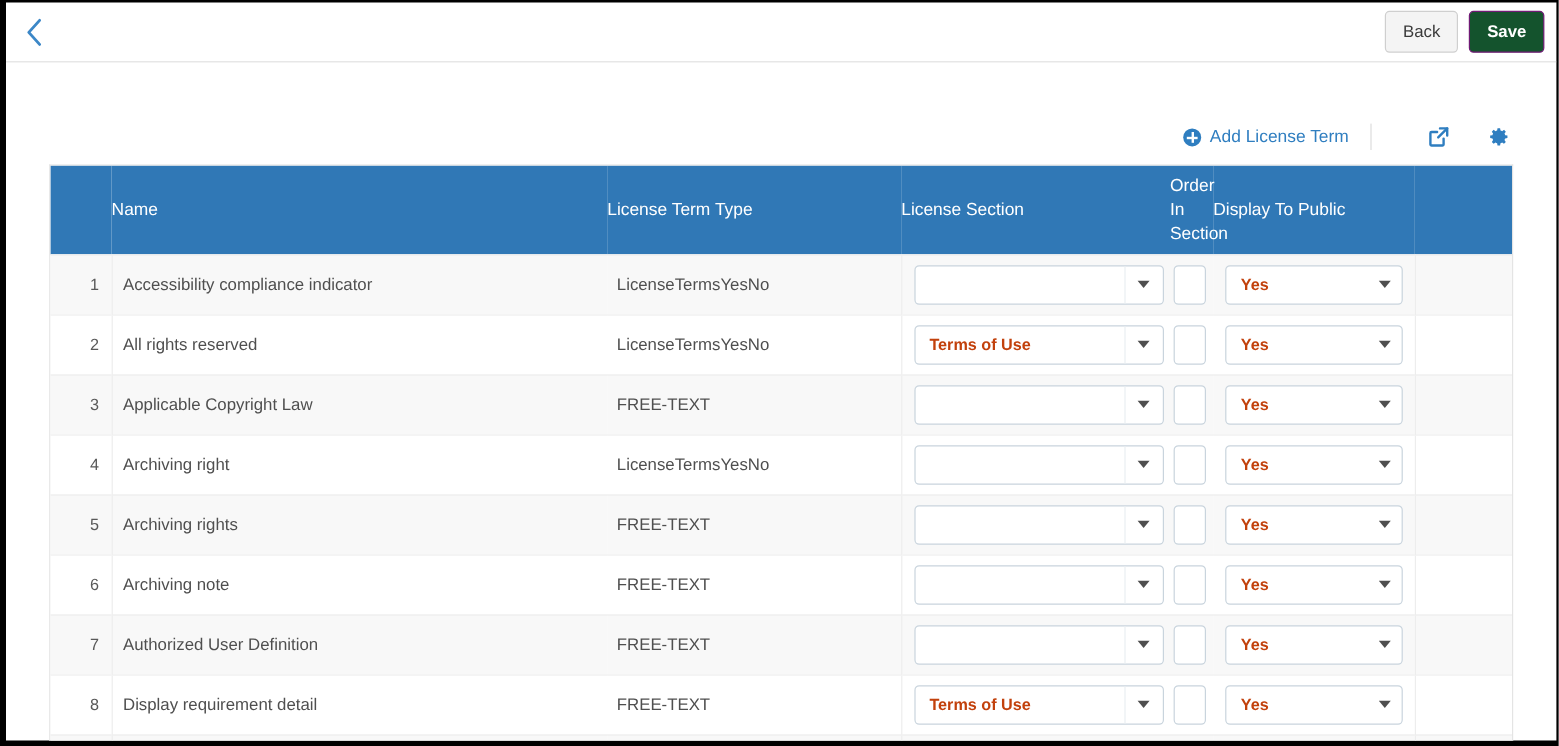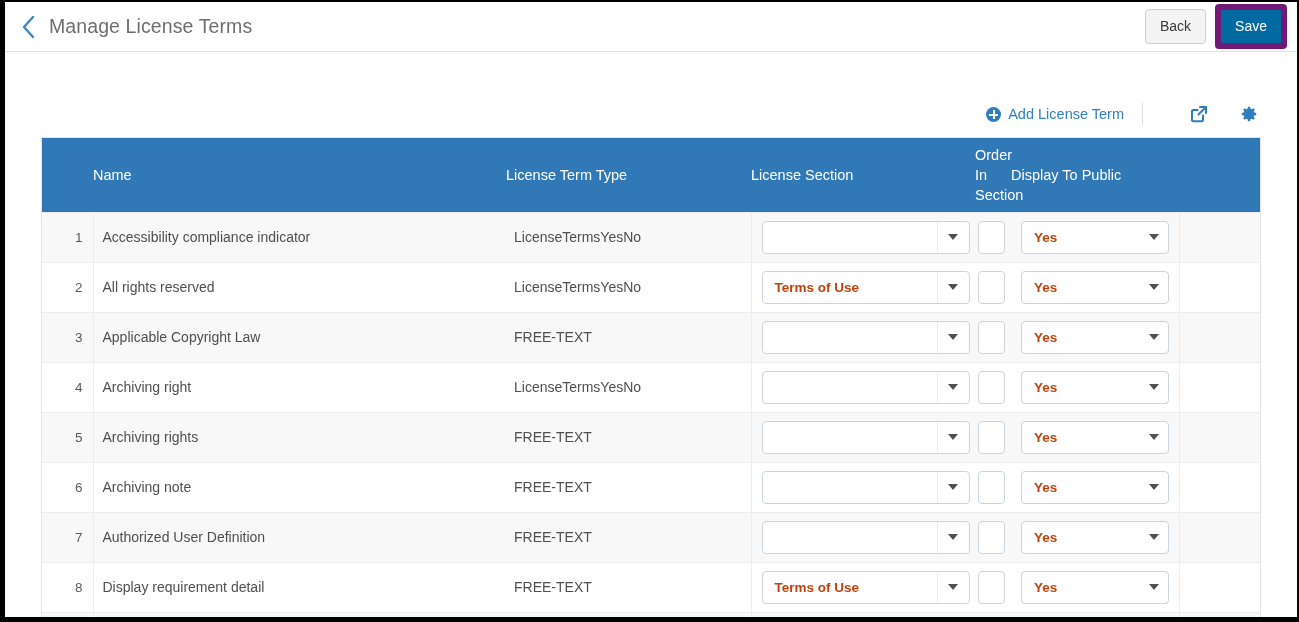--- a/index.html
+++ b/index.html
@@ -70,23 +70,24 @@
     cursor: pointer;
     white-space: nowrap;
     box-sizing: border-box;
   }
   .btn-default {
     background: #f4f4f4;
     border: 1px solid #cfcfcf;
     color: #3a3a3a;
   }
   .btn-primary {
-    background: #0369a1;
-    border: 6px solid #701a75;
+    background: #14532d;
+    border: 1px solid #701a75;
     color: #ffffff;
+    font-weight: bold;
   }
 
   
   .grid-area {
     position: relative;
     padding: 0 36px;
   }
   .grid-toolbar {
     height: 46px;
     display: flex;
@@ -265,21 +266,20 @@
 <body>
 
 <div class="screen">
 
   <div class="topbar">
     <div class="back-chevron">
       <svg width="14" height="24" viewBox="0 0 14 24" aria-hidden="true">
         <path d="M12 2 L3 12 L12 22" fill="none" stroke="currentColor" stroke-width="2.4" stroke-linecap="round" stroke-linejoin="round"></path>
       </svg>
     </div>
-    <div class="page-title">Manage License Terms</div>
 
     <div class="topbar-actions">
       <button class="btn btn-default">Back</button>
       <button class="btn btn-primary">Save</button>
     </div>
   </div>
 
   <div class="grid-area">
 
     <div class="grid-toolbar">

